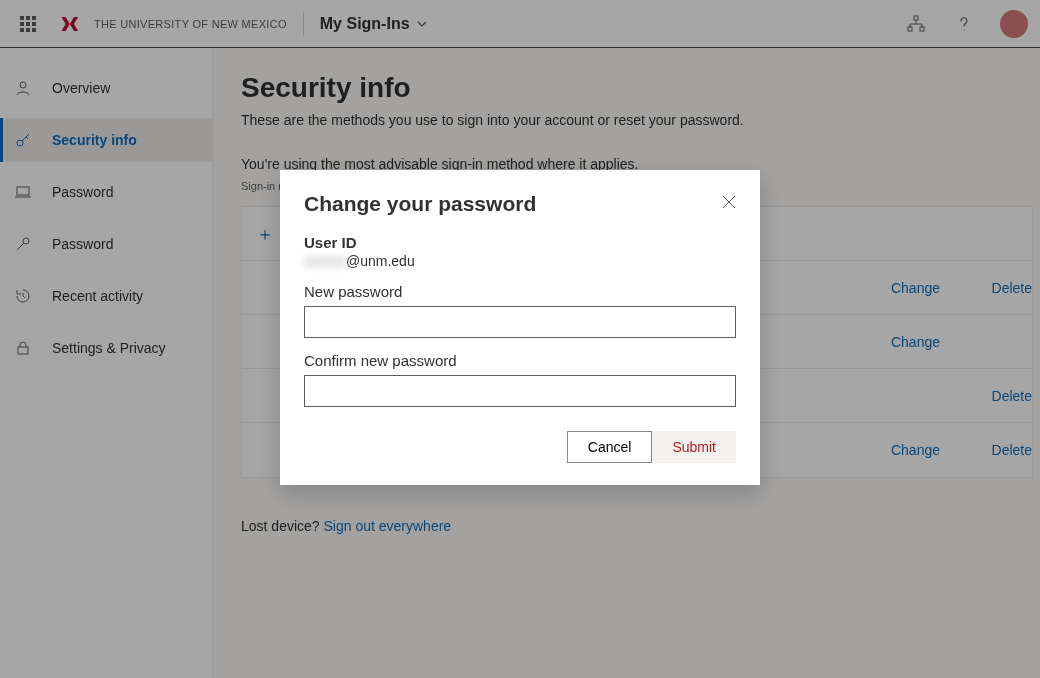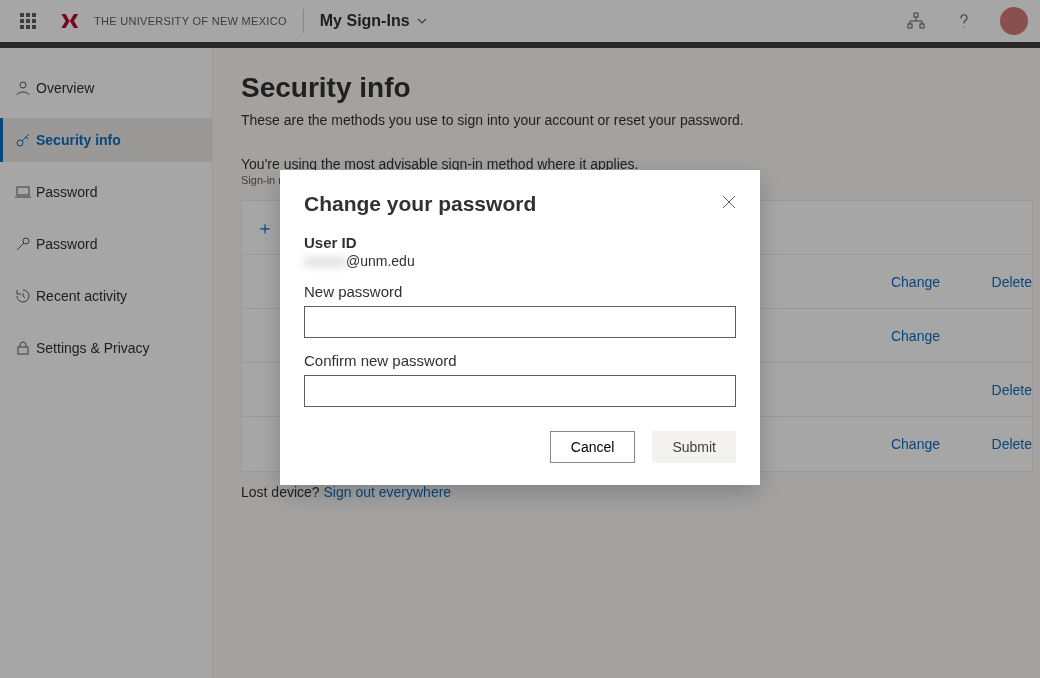--- a/index.html
+++ b/index.html
@@ -9,21 +9,21 @@
     width: 1040px;
     height: 678px;
     overflow: hidden;
     position: relative;
     color: #323130;
   }
   
   .header {
     height: 48px;
     background: #fff;
-    border-bottom: 6px solid #404040;
+    border-bottom: 1px solid #404040;
     display: flex;
     align-items: center;
     padding: 0 12px;
     gap: 16px;
   }
   .waffle { width:16px; height:16px; display:grid; grid-template-columns:repeat(3,4px); gap:2px; }
   .waffle span { background:#605e5c; width:4px; height:4px; }
   .logo {
     display:flex; align-items:center; gap:6px; font-size:11px; color:#605e5c;
     letter-spacing:0.3px;
@@ -32,53 +32,53 @@
   .divider { width:1px; height:24px; background:#d2d0ce; }
   .app-title { font-size:16px; font-weight:700; color:#323130; display:flex; align-items:center; gap:6px;}
   .header-spacer { flex:1; }
   .header-icon { width:32px; height:32px; display:flex; align-items:center; justify-content:center; color:#605e5c; }
   .avatar { width:28px; height:28px; border-radius:50%; background:#d47b7b; margin-left:4px;}
 
   
   .shell { display:flex; height:calc(100% - 48px); }
   .sidebar { width:213px; background:#fff; border-right:1px solid #edebe9; padding-top:18px;}
   .nav-item {
-    display:flex; align-items:center; gap:4px;
+    display:flex; align-items:center; gap:20px;
     height:44px; padding:0 14px; font-size:14px; color:#323130;
     cursor:pointer;
     margin-bottom:8px;
   }
   .nav-item .icn { width:18px; height:18px; display:flex; align-items:center; justify-content:center; color:#605e5c;}
   .nav-item.active {
     background:#edebe9; color:#0f6cbd; font-weight:600;
     border-left:3px solid #0f6cbd; padding-left:11px;
   }
   .nav-item.active .icn { color:#0f6cbd; }
 
   
   .main { flex:1; padding:24px 28px; overflow:auto;}
   h1 { font-size:28px; font-weight:600; margin-bottom:8px; }
   .subtitle { font-size:14px; color:#323130; margin-bottom:28px;}
-  .advice { font-size:14px; margin-bottom:2px;}
+  .advice { font-size:14px; margin-bottom:8px;}
   .advice-sub { font-size:11px; color:#605e5c; margin-bottom:14px;}
 
   .methods { border:1px solid #edebe9; background:#fff; width:792px;}
   .add-row, .method-row {
     display:grid;
     grid-template-columns: 46px 64px 180px 1fr 92px 92px;
     align-items:center; height:54px; border-bottom:1px solid #edebe9;
     font-size:14px;
   }
   .method-row:last-child { border-bottom:none;}
   .add-row { grid-template-columns:46px 1fr; cursor:pointer; color:#323130;}
   .add-plus { color:#0f6cbd; font-size:18px; text-align:center;}
   .method-icon { grid-column:2; color:#605e5c; display:flex; align-items:center;}
   .link { color:#0f6cbd; cursor:pointer;text-align:right; }
 
-  .lost { margin-top:12px; font-size:14px; }
+  .lost { margin-top:40px; font-size:14px; }
 
   
   .overlay {
     position:absolute; inset:0; background:rgba(0,0,0,0.35);
     display:flex; align-items:flex-start; justify-content:center;
   }
   .modal {
     width:480px; background:#fff; margin-top:170px;
     padding:22px 24px; box-shadow:0 8px 24px rgba(0,0,0,.2);
   }
@@ -87,26 +87,26 @@
   .close { cursor:pointer; color:#605e5c; }
   .field-label { font-size:15px; font-weight:600; color:#323130; }
   .userid { font-size:14px; color:#323130; margin:2px 0 14px 0;}
   .userid .blur { filter:blur(4px); color:#999;}
   .input-block { margin-bottom:14px; }
   .input-block .field-label { font-weight:400; }
   .input-block input {
     width:100%; height:32px; border:1px solid #605e5c; padding:0 8px;
     margin-top:6px; font-size:14px; outline:none;
   }
-  .modal-actions { display:flex; justify-content:flex-end; gap:17px; margin-top:24px;}
+  .modal-actions { display:flex; justify-content:flex-end; gap:0; margin-top:24px;}
   .btn {
     height:32px; padding:0 20px; font-size:14px; border:1px solid #8a8886;
     background:#fff; cursor:pointer;
   }
-  .btn.primary { border:none; background:#f3f2f1; color:#404040; cursor:default;}
+  .btn.primary { border:none; background:#f3f2f1; color:#b91c1c; cursor:default;}
 </style>
 </head>
 <body>
 
 <div class="header">
   <div class="header-icon">
     <div class="waffle">
       <span></span>
         <span></span>
         <span></span>

